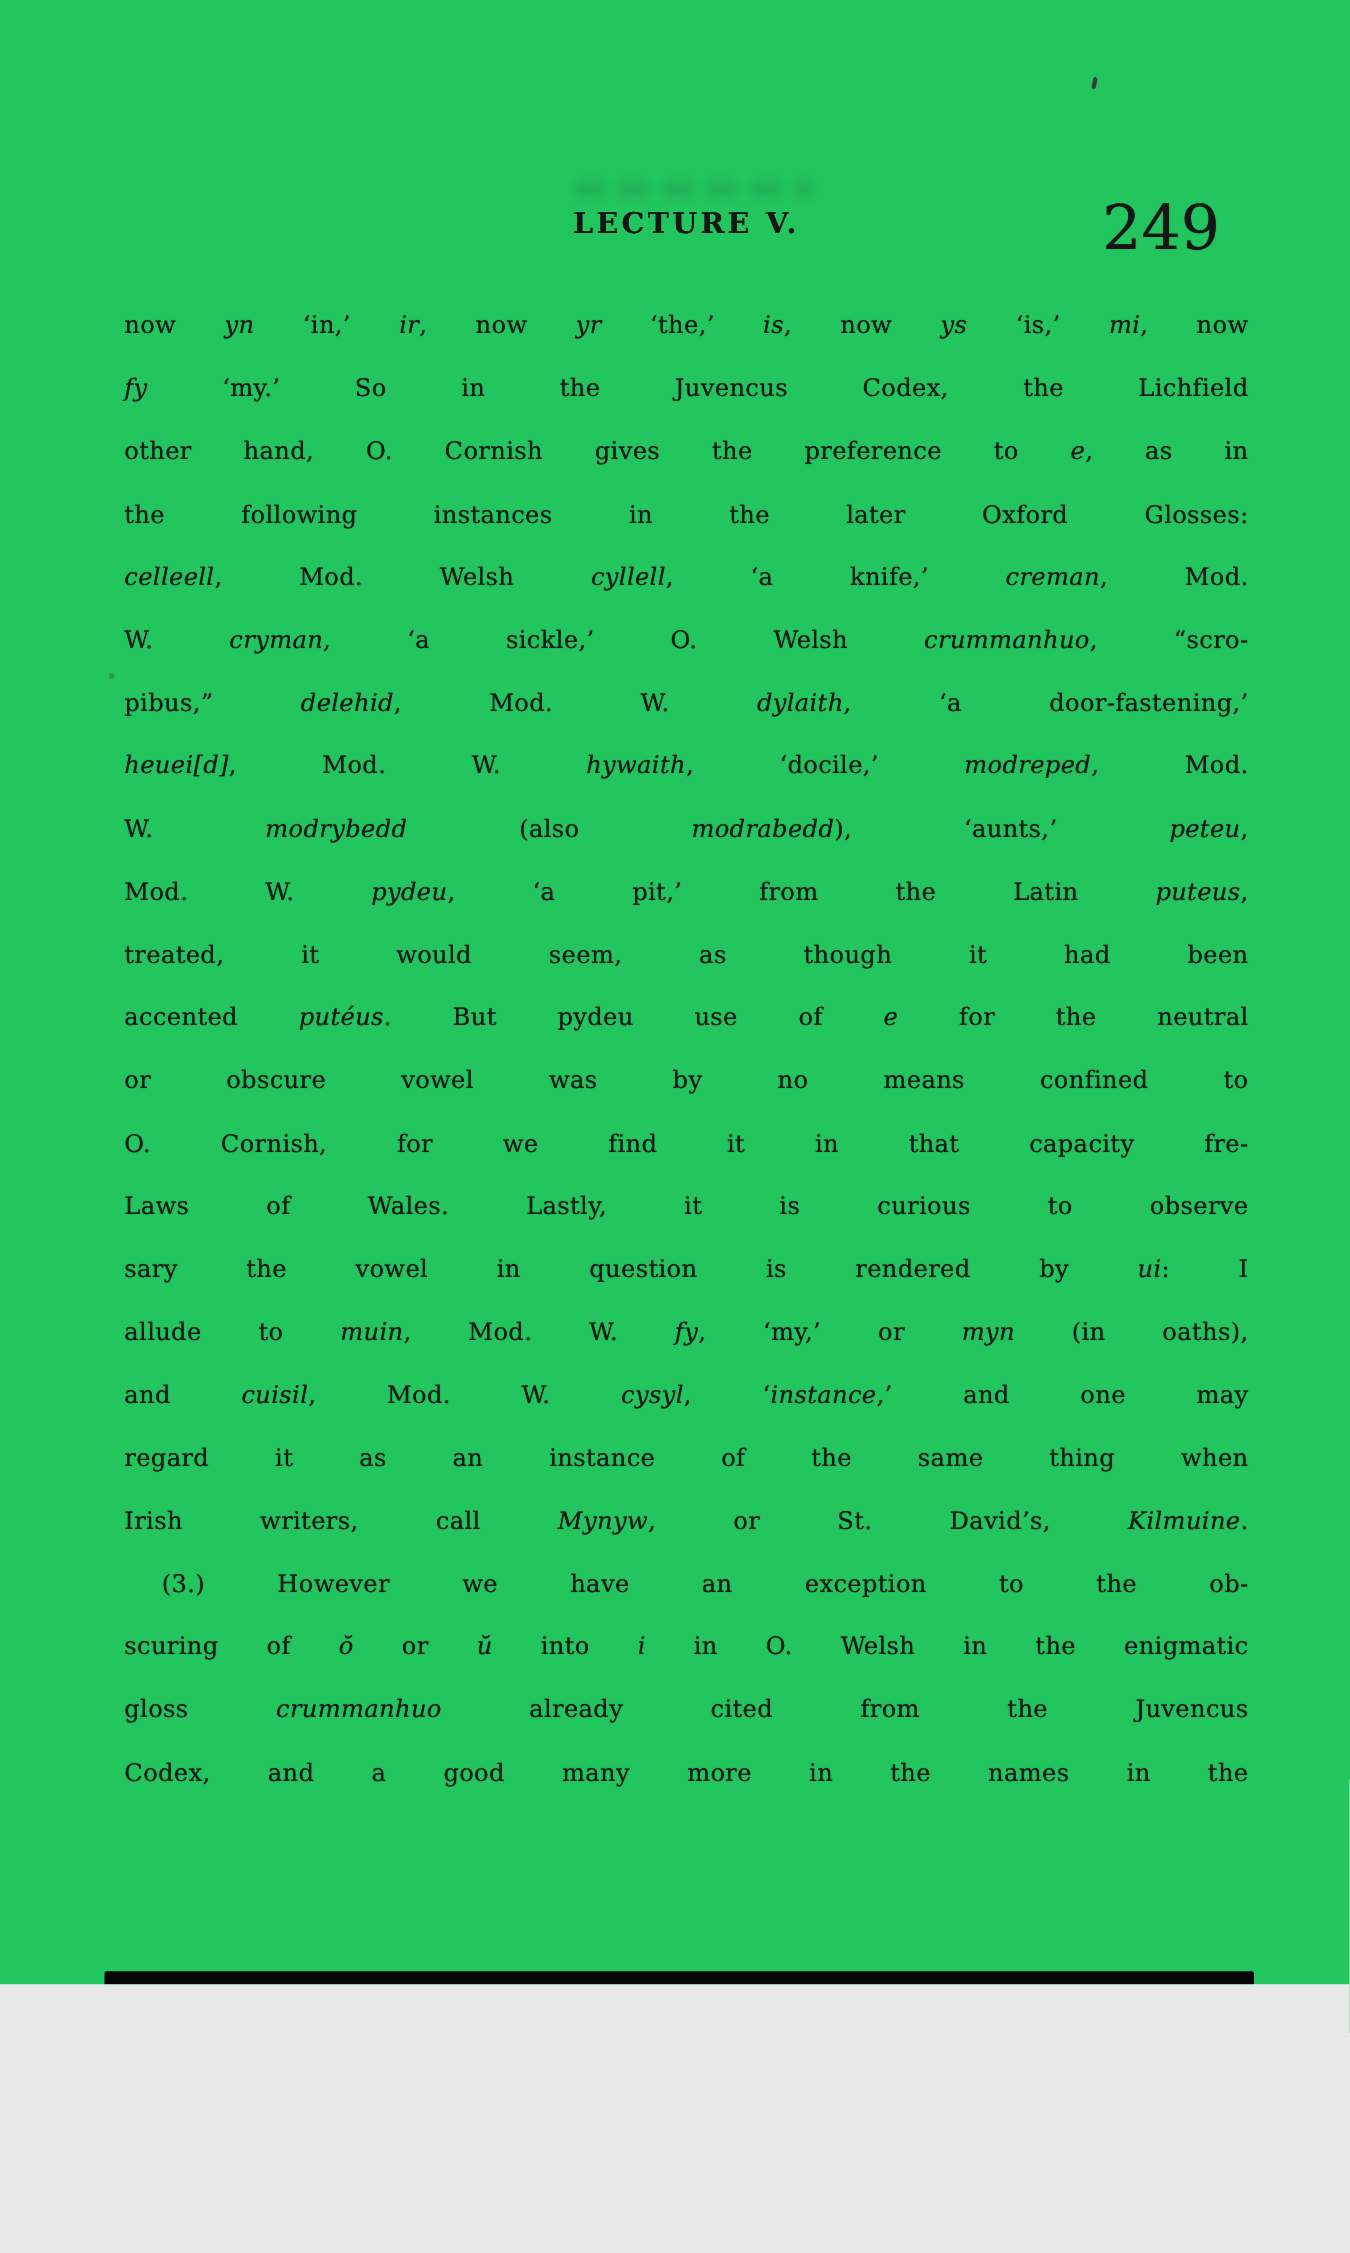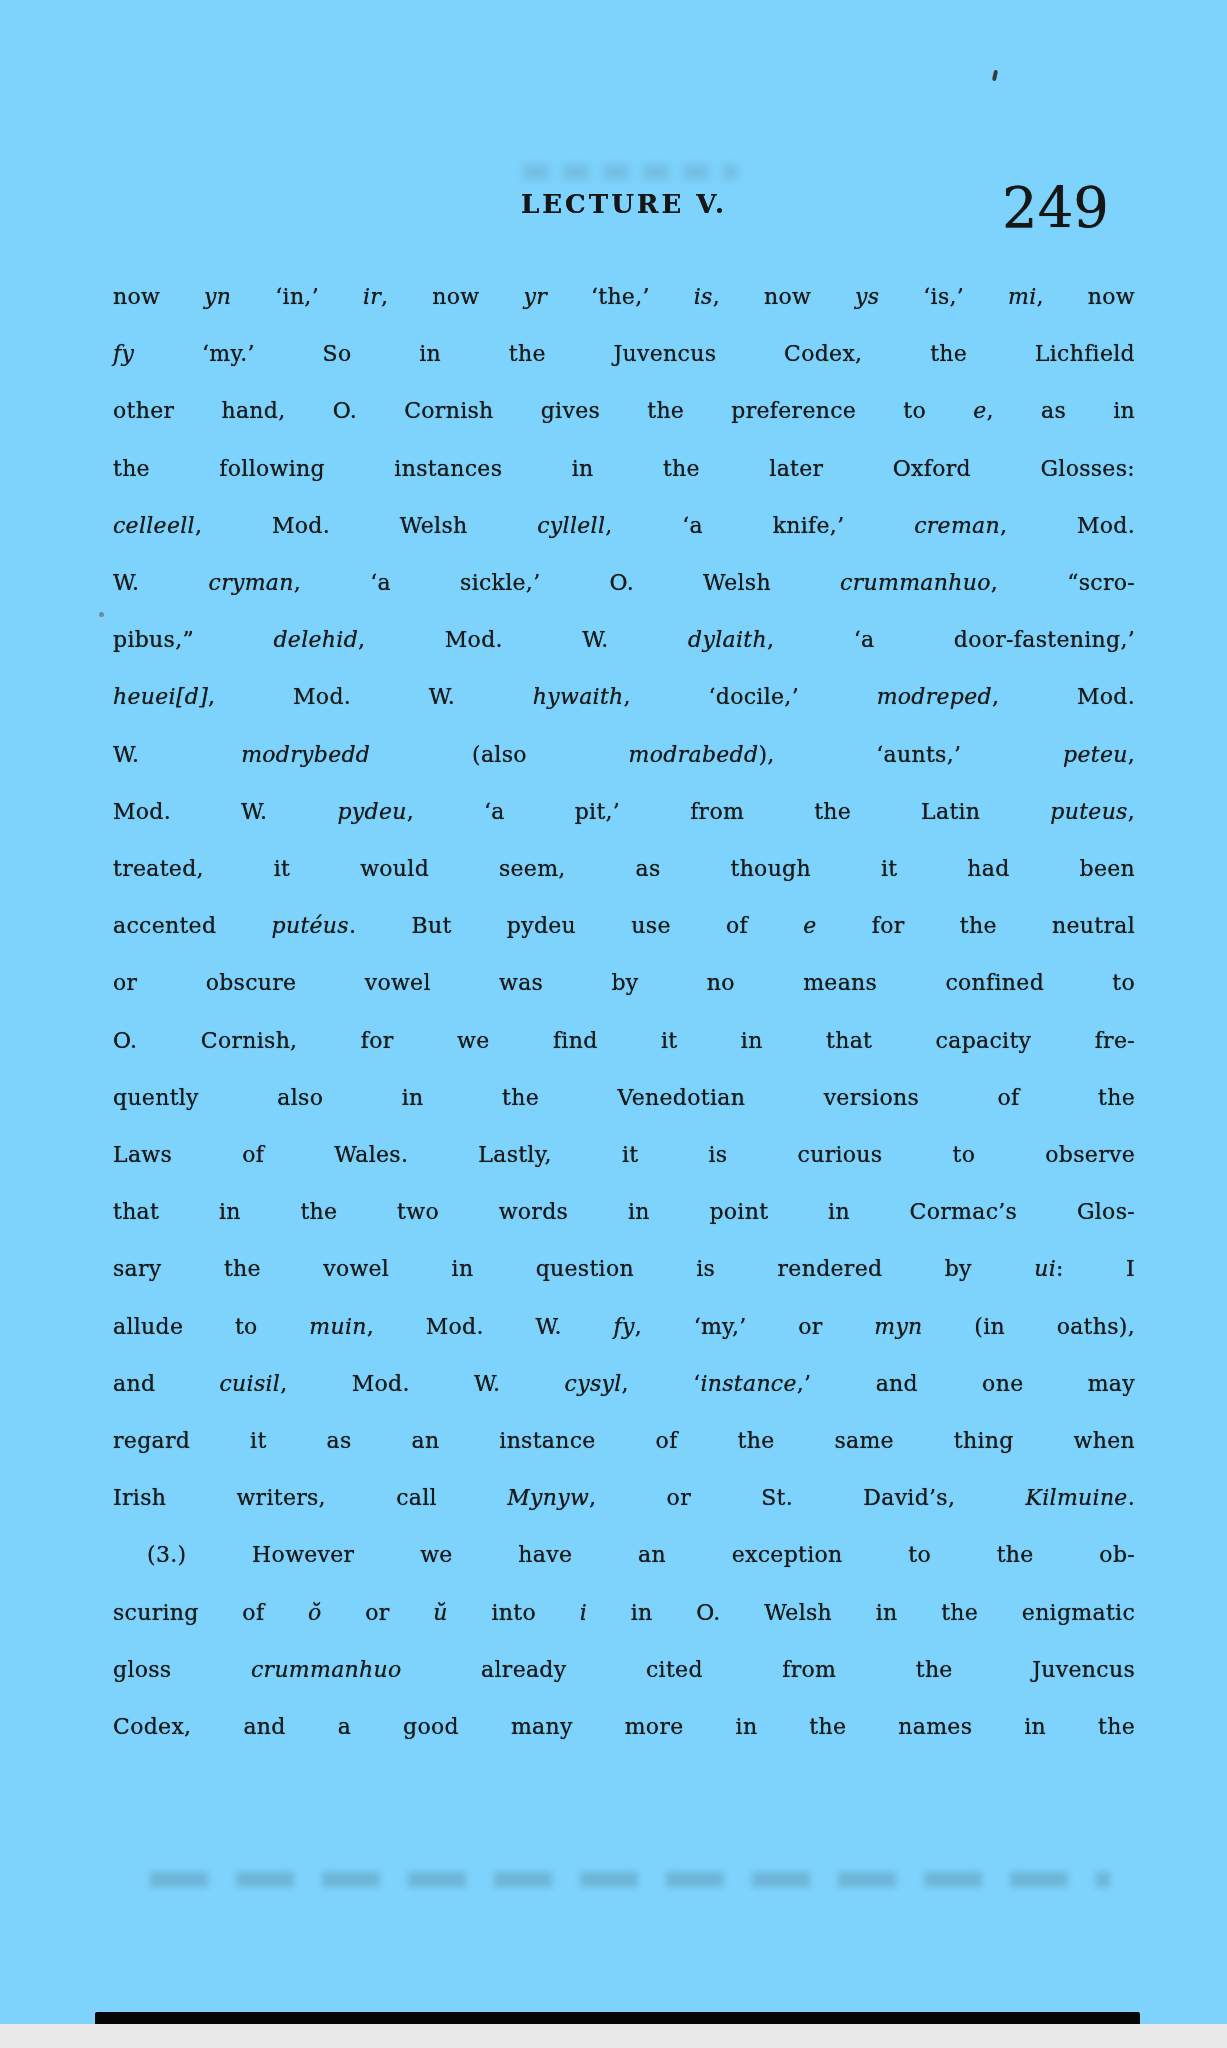--- a/index.html
+++ b/index.html
@@ -3,22 +3,22 @@
 <meta charset="utf-8">
 <style>
   html, body {
     margin: 0;
     padding: 0;
     background: #e8e8e8;
   }
   .page {
     position: relative;
     width: 1227px;
-    height: 2024px;
-    background: #7dd3fc;
+    height: 1804px;
+    background: #22c55e;
     overflow: hidden;
     font-family: "DejaVu Serif", "Liberation Serif", serif;
     color: #1c1c1c;
   }
   .page * { box-sizing: border-box; }
 
   
   .header {
     position: absolute;
     top: 183px;
@@ -140,23 +140,21 @@
       <div class="line"><span class="it">celleell</span><span>, Mod. Welsh </span><span class="it">cyllell</span><span>, ‘a knife,’ </span><span class="it">creman</span><span>, Mod.</span></div>
       <div class="line"><span>W. </span><span class="it">cryman</span><span>, ‘a sickle,’ O. Welsh </span><span class="it">crummanhuo</span><span>, “scro-</span></div>
       <div class="line"><span>pibus,” </span><span class="it">delehid</span><span>, Mod. W. </span><span class="it">dylaith</span><span>, ‘a door-fastening,’</span></div>
       <div class="line"><span class="it">heuei[d]</span><span>, Mod. W. </span><span class="it">hywaith</span><span>, ‘docile,’ </span><span class="it">modreped</span><span>, Mod.</span></div>
       <div class="line"><span>W. </span><span class="it">modrybedd</span><span> (also </span><span class="it">modrabedd</span><span>), ‘aunts,’ </span><span class="it">peteu</span><span>,</span></div>
       <div class="line"><span>Mod. W. </span><span class="it">pydeu</span><span>, ‘a pit,’ from the Latin </span><span class="it">puteus</span><span>,</span></div>
       <div class="line"><span>treated, it would seem, as though it had been</span></div>
       <div class="line"><span>accented </span><span class="it">putéus</span><span>. But pydeu use of </span><span class="it">e</span><span> for the neutral</span></div>
       <div class="line"><span>or obscure vowel was by no means confined to</span></div>
       <div class="line"><span>O. Cornish, for we find it in that capacity fre-</span></div>
-      <div class="line"><span>quently also in the Venedotian versions of the</span></div>
       <div class="line"><span>Laws of Wales. Lastly, it is curious to observe</span></div>
-      <div class="line"><span>that in the two words in point in Cormac’s Glos-</span></div>
       <div class="line"><span>sary the vowel in question is rendered by </span><span class="it">ui</span><span>: I</span></div>
       <div class="line"><span>allude to </span><span class="it">muin</span><span>, Mod. W. </span><span class="it">fy</span><span>, ‘my,’ or </span><span class="it">myn</span><span> (in oaths),</span></div>
       <div class="line"><span>and </span><span class="it">cuisil</span><span>, Mod. W. </span><span class="it">cysyl</span><span>, ‘</span><span class="it">instance</span><span>,’ and one may</span></div>
       <div class="line"><span>regard it as an instance of the same thing when</span></div>
       <div class="line"><span>Irish writers, call </span><span class="it">Mynyw</span><span>, or St. David’s, </span><span class="it">Kilmuine</span><span>.</span></div>
       <div class="line indent"><span>(3.) However we have an exception to the ob-</span></div>
       <div class="line"><span>scuring of </span><span class="it">ŏ</span><span> or </span><span class="it">ŭ</span><span> into </span><span class="it">i</span><span> in O. Welsh in the enigmatic</span></div>
       <div class="line"><span>gloss </span><span class="it">crummanhuo</span><span> already cited from the Juvencus</span></div>
       <div class="line"><span>Codex, and a good many more in the names in the</span></div>
     </div>

